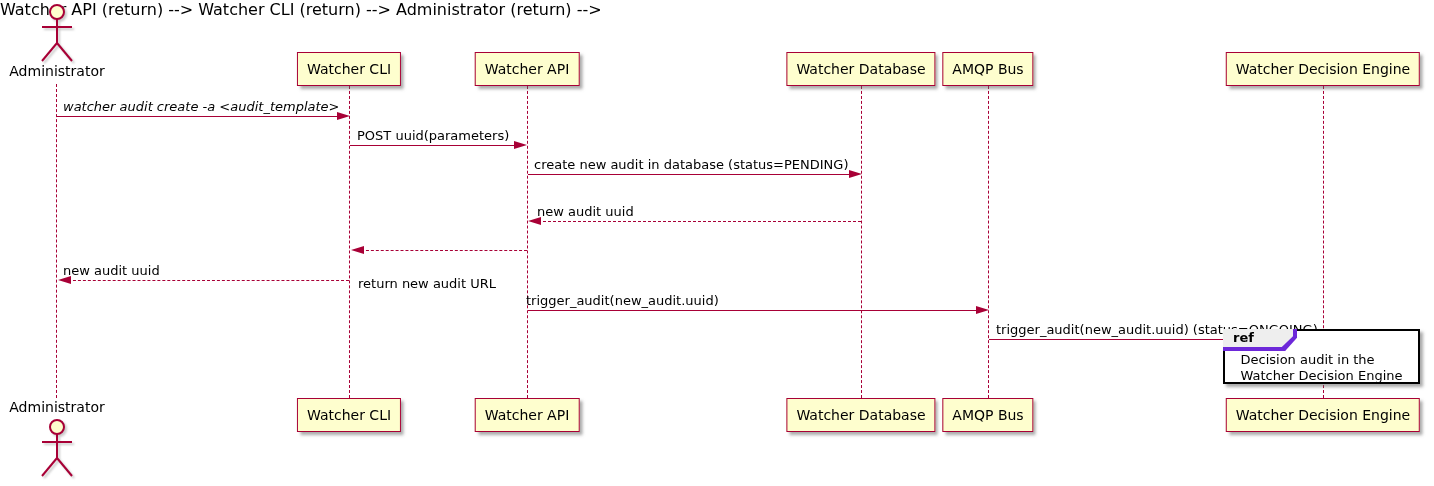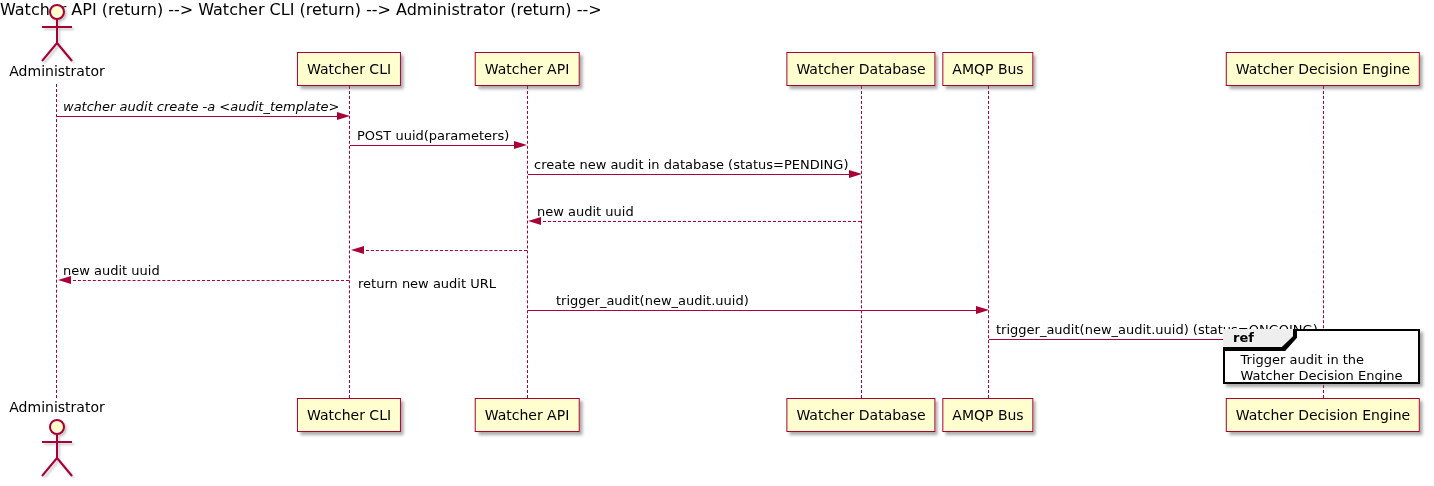--- a/index.html
+++ b/index.html
@@ -63,21 +63,21 @@
     left: 1223px; top: 329px;
     width: 197px; height: 55px;
     background: #fff;
     border: 2px solid #000;
     box-shadow: 3px 3px 3px rgba(100,100,100,0.55);
     z-index: 5;
   }
   .ref-tab {
     position: absolute; left: -2px; top: -2px;
     width: 74px; height: 22px;
-    background: #000000;
+    background: #6d28d9;
     clip-path: polygon(0 0, 100% 0, 100% 40%, 84% 100%, 0 100%);
   }
   .ref-tab-inner {
     position: absolute; left: 0; top: 0;
     width: 70px; height: 18px;
     background: var(--ref_header_fill);
     clip-path: polygon(0 0, 100% 0, 100% 40%, 84% 100%, 0 100%);
     font-weight: bold; font-size: 13px; line-height: 17px;
     color: var(--text);
     padding-left: 10px;
@@ -159,39 +159,39 @@
 
    Administrator (return) --&gt;
   <div class="msg">
     <div class="msg-label" style="left:63px; top:244px;">new audit uuid</div>
     <div class="msg-line dashed" style="left:68px; top:261px; width:281px;"></div>
     <div class="head left" style="left:58px; top:257px;"></div>
   </div>
 
   
   <div class="msg">
-    <div class="msg-label" style="left:556px; top:274px;">trigger_audit(new_audit.uuid)</div>
+    <div class="msg-label" style="left:526px; top:274px;">trigger_audit(new_audit.uuid)</div>
     <div class="msg-line" style="left:528px; top:291px; width:451px;"></div>
     <div class="head right" style="left:976px; top:287px;"></div>
   </div>
 
   
   <div class="msg">
     <div class="msg-label" style="left:996px; top:303px;">trigger_audit(new_audit.uuid) (status=ONGOING)</div>
     <div class="msg-line" style="left:989px; top:320px; width:325px;"></div>
     <div class="head right" style="left:1311px; top:316px;"></div>
   </div>
 
   
   <div class="refbox">
     <div class="ref-tab">
       <div class="ref-tab-inner">ref</div>
     </div>
     <div class="ref-body">
-      <div>Trigger audit in the</div>
+      <div>Decision audit in the</div>
       <div>Watcher Decision Engine</div>
     </div>
   </div>
 
   
   <div class="pbox" style="left:349px; top:398px;">Watcher CLI</div>
   <div class="pbox" style="left:527px; top:398px;">Watcher API</div>
   <div class="pbox" style="left:861px; top:398px;">Watcher Database</div>
   <div class="pbox" style="left:988px; top:398px;">AMQP Bus</div>
   <div class="pbox" style="left:1323px; top:398px;">Watcher Decision Engine</div>

